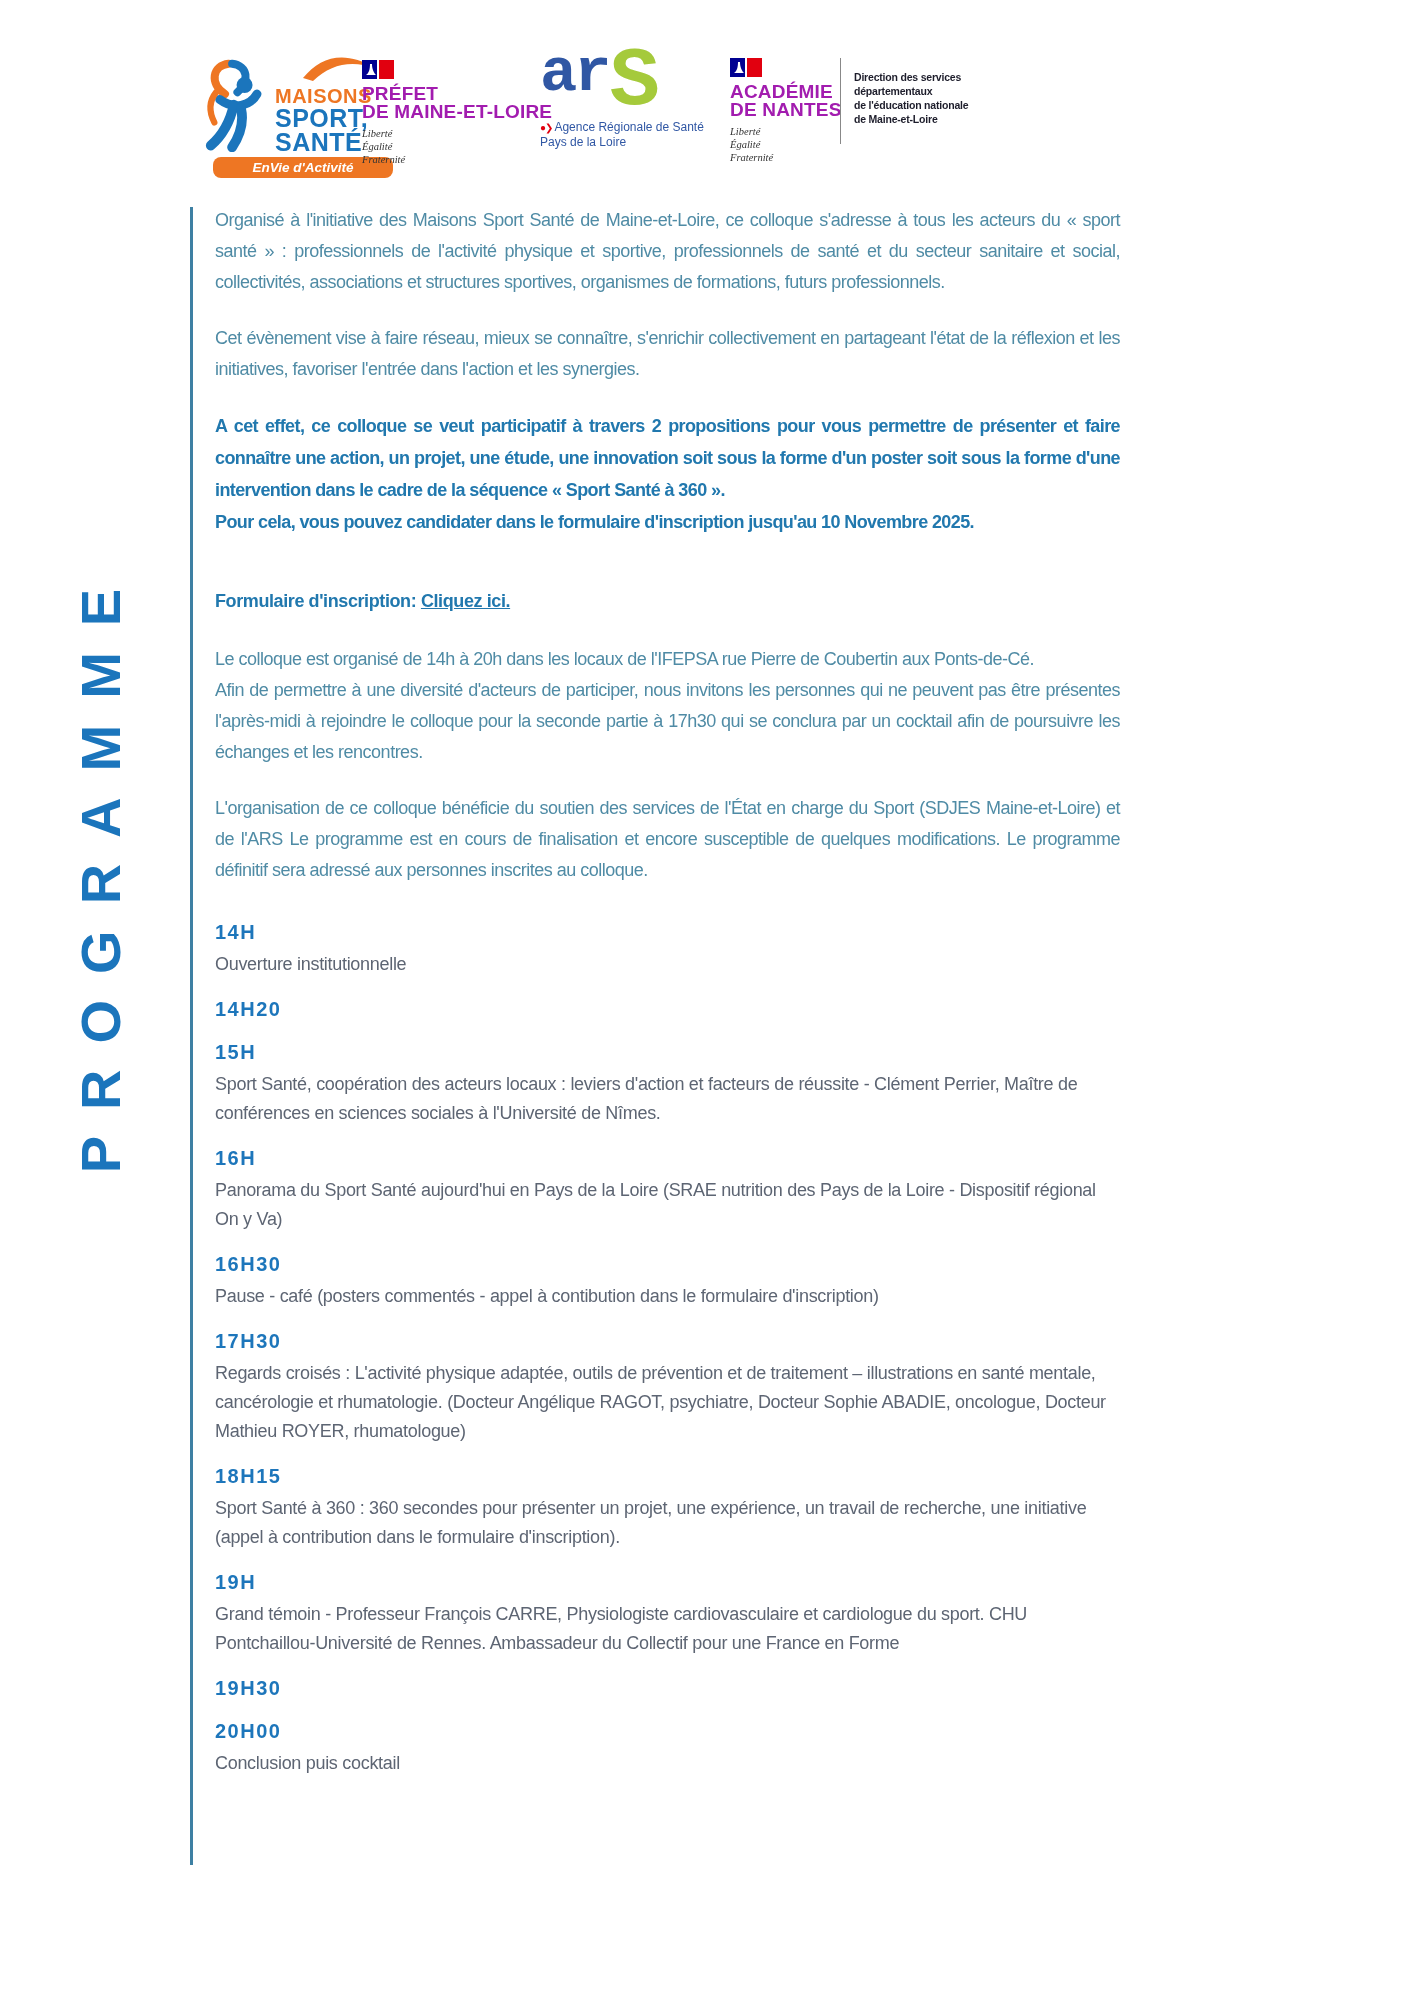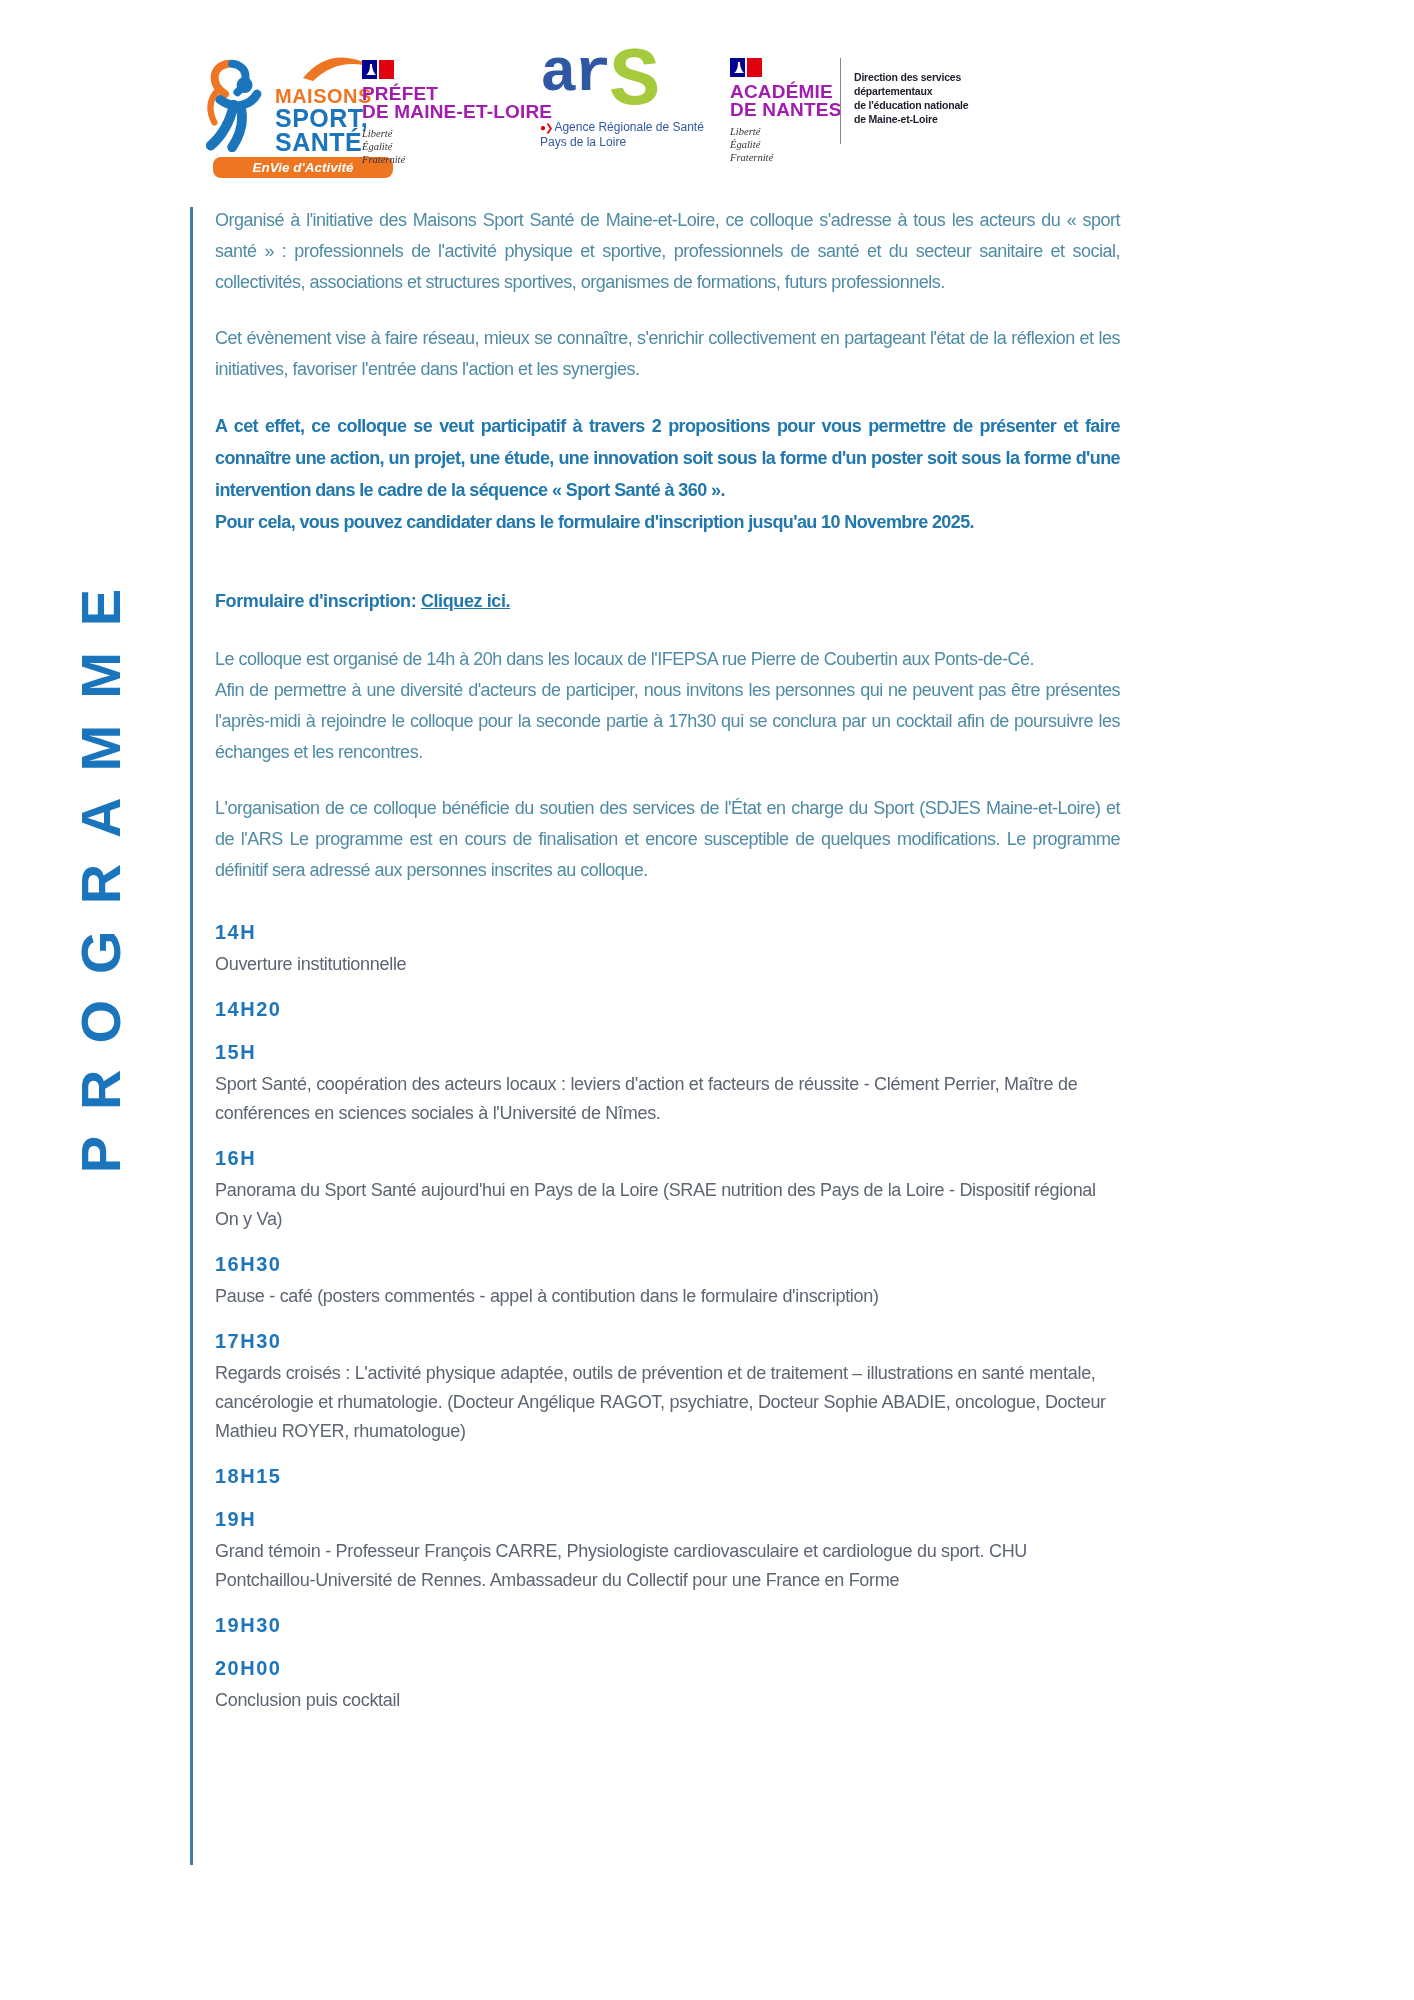--- a/index.html
+++ b/index.html
@@ -211,20 +211,21 @@
         <div class="sched-desc">Pause - café (posters commentés - appel à contibution dans le formulaire d'inscription)</div>
       </div>
 
       <div class="sched-item">
         <div class="sched-time">17H30</div>
         <div class="sched-desc">Regards croisés : L'activité physique adaptée, outils de prévention et de traitement – illustrations en santé mentale, cancérologie et rhumatologie. (Docteur Angélique RAGOT, psychiatre, Docteur Sophie ABADIE, oncologue, Docteur Mathieu ROYER, rhumatologue)</div>
       </div>
 
       <div class="sched-item">
         <div class="sched-time">18H15</div>
+        <div class="sched-desc">Sport Santé à 360 : 360 secondes pour présenter un projet, une expérience, un travail de recherche, une initiative (appel à contribution dans le formulaire d'inscription).</div>
       </div>
 
       <div class="sched-item">
         <div class="sched-time">19H</div>
         <div class="sched-desc">Grand témoin - Professeur François CARRE, Physiologiste cardiovasculaire et cardiologue du sport. CHU Pontchaillou-Université de Rennes. Ambassadeur du Collectif pour une France en Forme</div>
       </div>
 
       <div class="sched-item">
         <div class="sched-time">19H30</div>
       </div>

